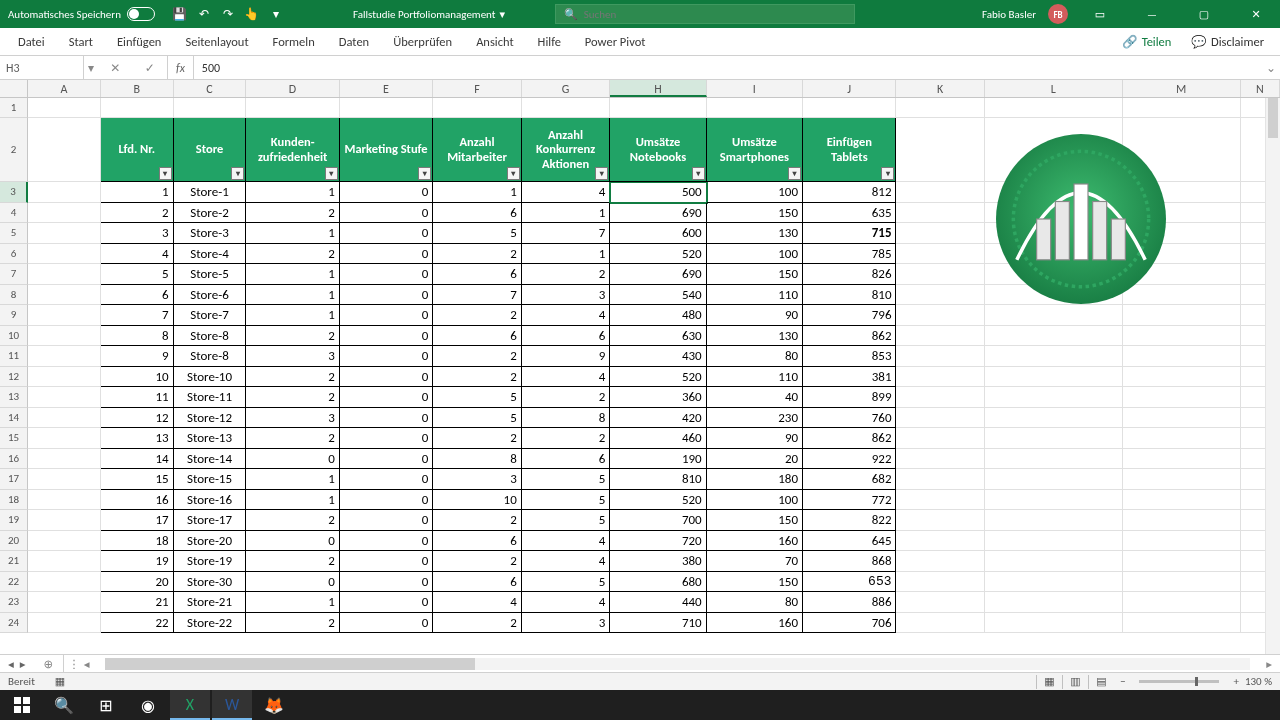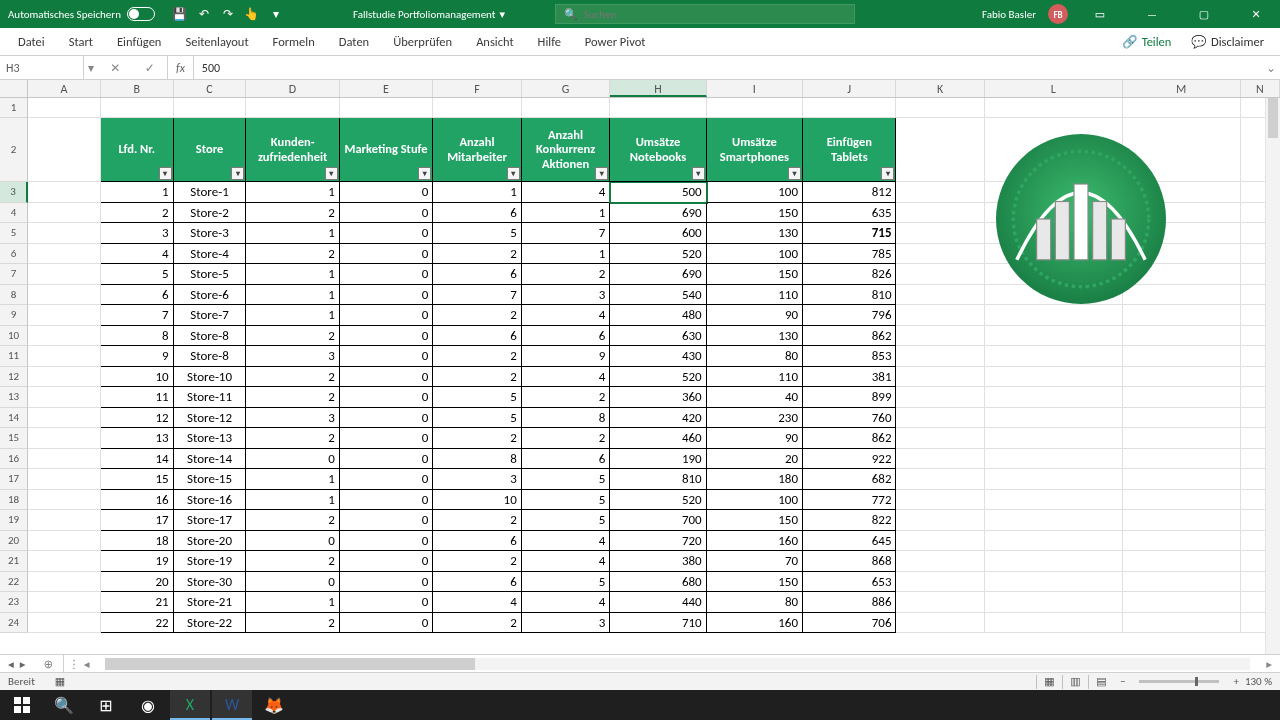--- a/index.html
+++ b/index.html
@@ -558,21 +558,21 @@
         <div class="rh">22</div>
         <div class="cell " style="width: 74px;"></div>
         <div class="cell tbl num" style="width: 74px;">20</div>
         <div class="cell tbl txt" style="width: 74px;">Store-30</div>
         <div class="cell tbl num" style="width: 95px;">0</div>
         <div class="cell tbl num" style="width: 95px;">0</div>
         <div class="cell tbl num" style="width: 90px;">6</div>
         <div class="cell tbl num" style="width: 90px;">5</div>
         <div class="cell tbl num" style="width: 98px;">680</div>
         <div class="cell tbl num" style="width: 98px;">150</div>
-        <div class="cell tbl num" style="width: 95px;">653</div>
+        <div class="cell tbl num" style="width: 95px; font-family: Liberation Mono, monospace;">653</div>
         <div class="cell " style="width: 90px;"></div>
         <div class="cell " style="width: 140px;"></div>
         <div class="cell " style="width: 120px;"></div>
         <div class="cell " style="width: 40px;"></div>
       </div>
       <div class="row datarow">
         <div class="rh">23</div>
         <div class="cell " style="width: 74px;"></div>
         <div class="cell tbl num" style="width: 74px;">21</div>
         <div class="cell tbl txt" style="width: 74px;">Store-21</div>

